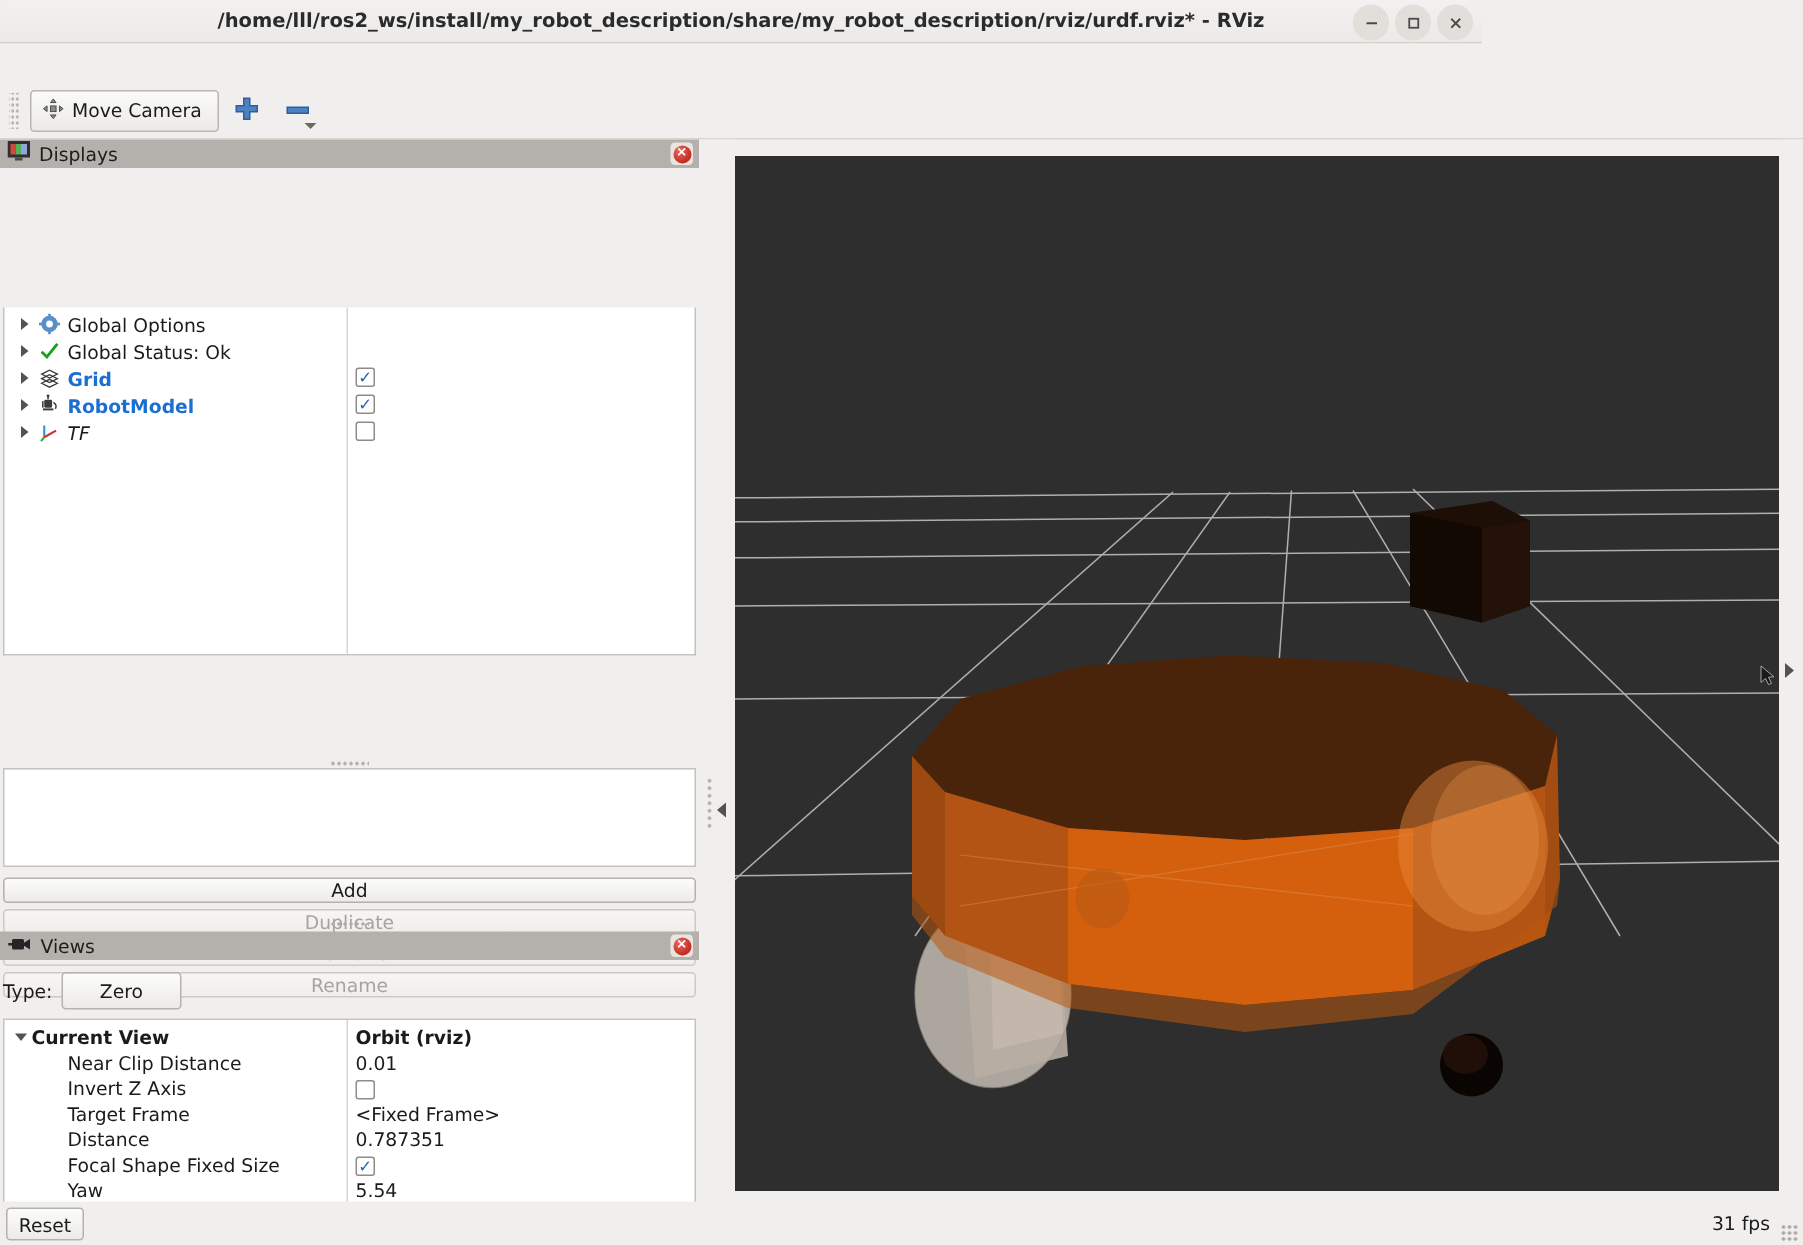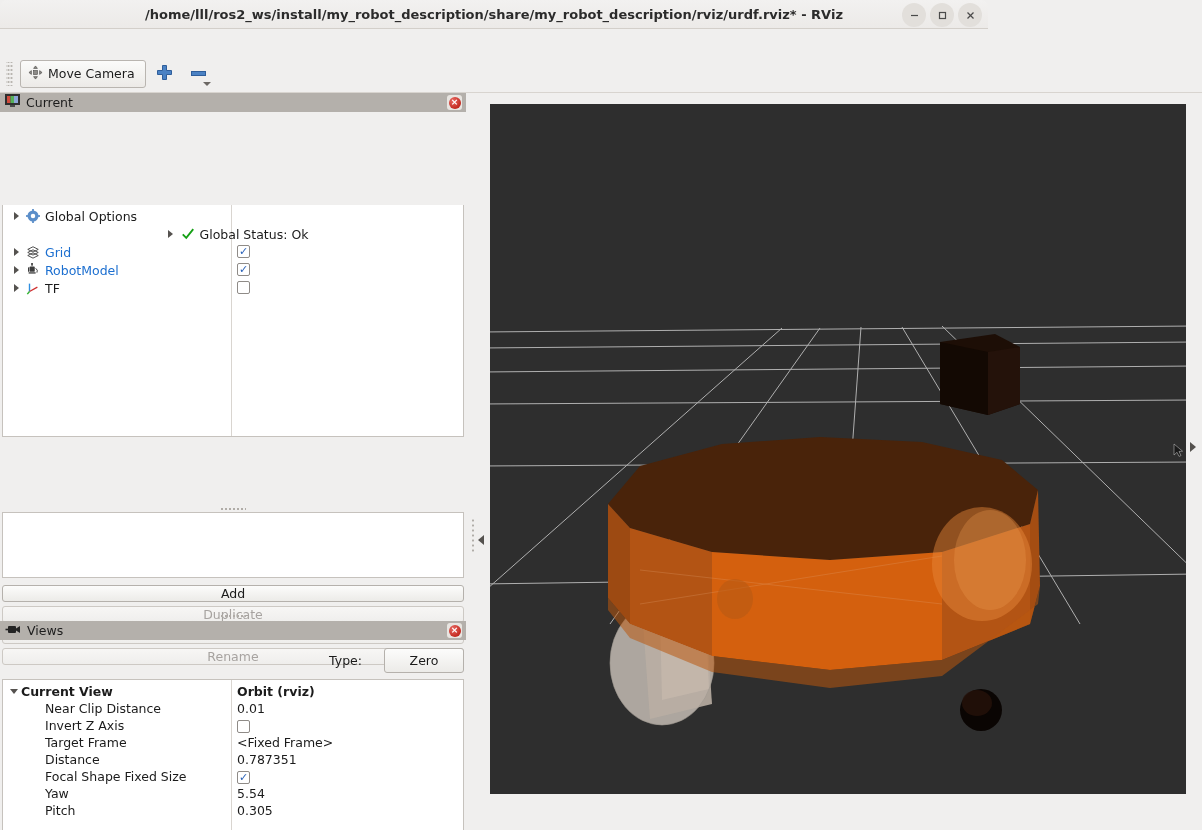--- a/index.html
+++ b/index.html
@@ -117,21 +117,21 @@
   .tri-right {
     width: 0; height: 0; border-top: 4px solid transparent;
     border-bottom: 4px solid transparent; border-left: 5px solid #55524f;
   }
   .tri-down {
     width: 0; height: 0; border-left: 4px solid transparent;
     border-right: 4px solid transparent; border-top: 5px solid #55524f;
   }
   .tree-icon { width: 20px; display: flex; align-items: center; justify-content: center; }
   .tree-label { font-size: 12.5px; margin-left: 2px; }
-  .tree-label.enabled { color: #1c6fd0; font-weight: normal; }
+  .tree-label.enabled { color: #1c6fd0; font-weight: bold; }
   .row-check {
     position: absolute; left: 234px; top: 2px;
     width: 13px; height: 13px; background: #fff;
     border: 1px solid #8f8b87; border-radius: 2px;
     display: flex; align-items: center; justify-content: center;
   }
   .chk-mark { color: #2a62b8; font-size: 11px; line-height: 1; font-weight: bold; }
 
   #splitter-a {
     position: absolute; left: 2px; top: 412px; width: 462px; height: 8px;
@@ -164,21 +164,21 @@
 
   #splitter-b {
     position: absolute; left: 2px; top: 518px; width: 462px; height: 9px;
     display: flex; align-items: center; justify-content: center;
   }
 
   #views-header { position: absolute; left: 0; top: 528px; width: 466px; }
 
   #views-typerow {
     position: absolute; left: 2px; top: 555px; width: 462px; height: 25px;
-    display: flex; align-items: center; gap: 22px; justify-content: flex-end;
+    display: flex; align-items: center; gap: 6px;
   }
   #type-label { font-size: 12.5px; }
   #type-combo {
     flex: 1; height: 25px; background: linear-gradient(#fcfcfb, #eeedea);
     border: 1px solid #b5b1ac; border-radius: 3px;
     display: flex; align-items: center; padding: 0 6px;
     font-size: 12.5px; position: relative;
   }
   #type-combo .cb-arrow {
     position: absolute; right: 8px; top: 10px;
@@ -330,21 +330,21 @@
     <div class="panel-header" style="position:absolute;left:0;top:0;width:466px;">
       <span>
         <svg width="15" height="14" viewBox="0 0 15 14">
           <rect x="0.5" y="0.5" width="14" height="10" fill="#2f2f2f" stroke="#2f2f2f"></rect>
           <rect x="2" y="2" width="3.5" height="7" fill="#d14a3c"></rect>
           <rect x="5.5" y="2" width="3.5" height="7" fill="#55b05a"></rect>
           <rect x="9" y="2" width="4" height="7" fill="#8ea6d8"></rect>
           <rect x="5" y="11" width="5" height="2" fill="#4a4a4a"></rect>
         </svg>
       </span>
-      <span class="ph-title">Current</span>
+      <span class="ph-title">Displays</span>
       <div class="panel-close">
         <div class="close-dot">×</div>
       </div>
     </div>
 
     <div id="displays-tree">
       <div id="tree-col-line"></div>
 
       <div class="tree-row" style="top:2px;position:relative;">
         <span class="tw">
@@ -358,21 +358,21 @@
               <rect x="7" y="0" width="2" height="3"></rect>
                 <rect x="7" y="13" width="2" height="3"></rect>
               <rect x="0" y="7" width="3" height="2"></rect>
                 <rect x="13" y="7" width="3" height="2"></rect>
             </g>
           </svg>
         </span>
         <span class="tree-label">Global Options</span>
       </div>
 
-      <div class="tree-row" style="top:2px;position:relative;justify-content:center;">
+      <div class="tree-row" style="top:2px;position:relative;">
         <span class="tw">
             <span class="tri-right"></span>
           </span>
         <span class="tree-icon">
           <svg width="14" height="14" viewBox="0 0 16 16">
             <path d="M2 8.5 L6 12.5 L14 2.5" fill="none" stroke="#15a015" stroke-width="2.1"></path>
           </svg>
         </span>
         <span class="tree-label">Global Status: Ok</span>
       </div>
@@ -411,21 +411,21 @@
             </g>
             <path d="M11 6 q3 2 1.5 5" fill="none" stroke="#3c3c3c" stroke-width="1.1"></path>
           </svg>
         </span>
         <span class="tree-label enabled">RobotModel</span>
         <span class="row-check">
             <span class="chk-mark">✓</span>
           </span>
       </div>
 
-      <div class="tree-row" style="top:2px;position:relative;">
+      <div class="tree-row" style="top:2px;position:relative;font-style:italic;">
         <span class="tw">
             <span class="tri-right"></span>
           </span>
         <span class="tree-icon">
           <svg width="14" height="14" viewBox="0 0 16 16">
             <line x1="4" y1="12" x2="4" y2="3" stroke="#2f8fe0" stroke-width="1.6"></line>
             <line x1="4" y1="12" x2="13" y2="7" stroke="#d03030" stroke-width="1.6"></line>
             <line x1="4" y1="12" x2="1.5" y2="15" stroke="#2eb32e" stroke-width="1.6"></line>
           </svg>
         </span>
@@ -611,14 +611,19 @@
       <g transform="translate(684,340)">
         <path d="M0 0 L0 11 L3 8.3 L5 12.4 L7 11.5 L5 7.5 L8.6 7.2 Z" fill="#1a1a1a" stroke="#cfcfcf" stroke-width="0.5"></path>
       </g>
     </svg>
   </div>
 
   <div id="right-collapse">
     <span class="collapse-arrow-right"></span>
   </div>
 
+  <div id="statusbar">
+    <div id="reset-btn">Reset</div>
+    <div id="fps-text">31 fps</div>
+    <div id="size-grip"></div>
+  </div>
 
 </div>
 
 </body></html>

